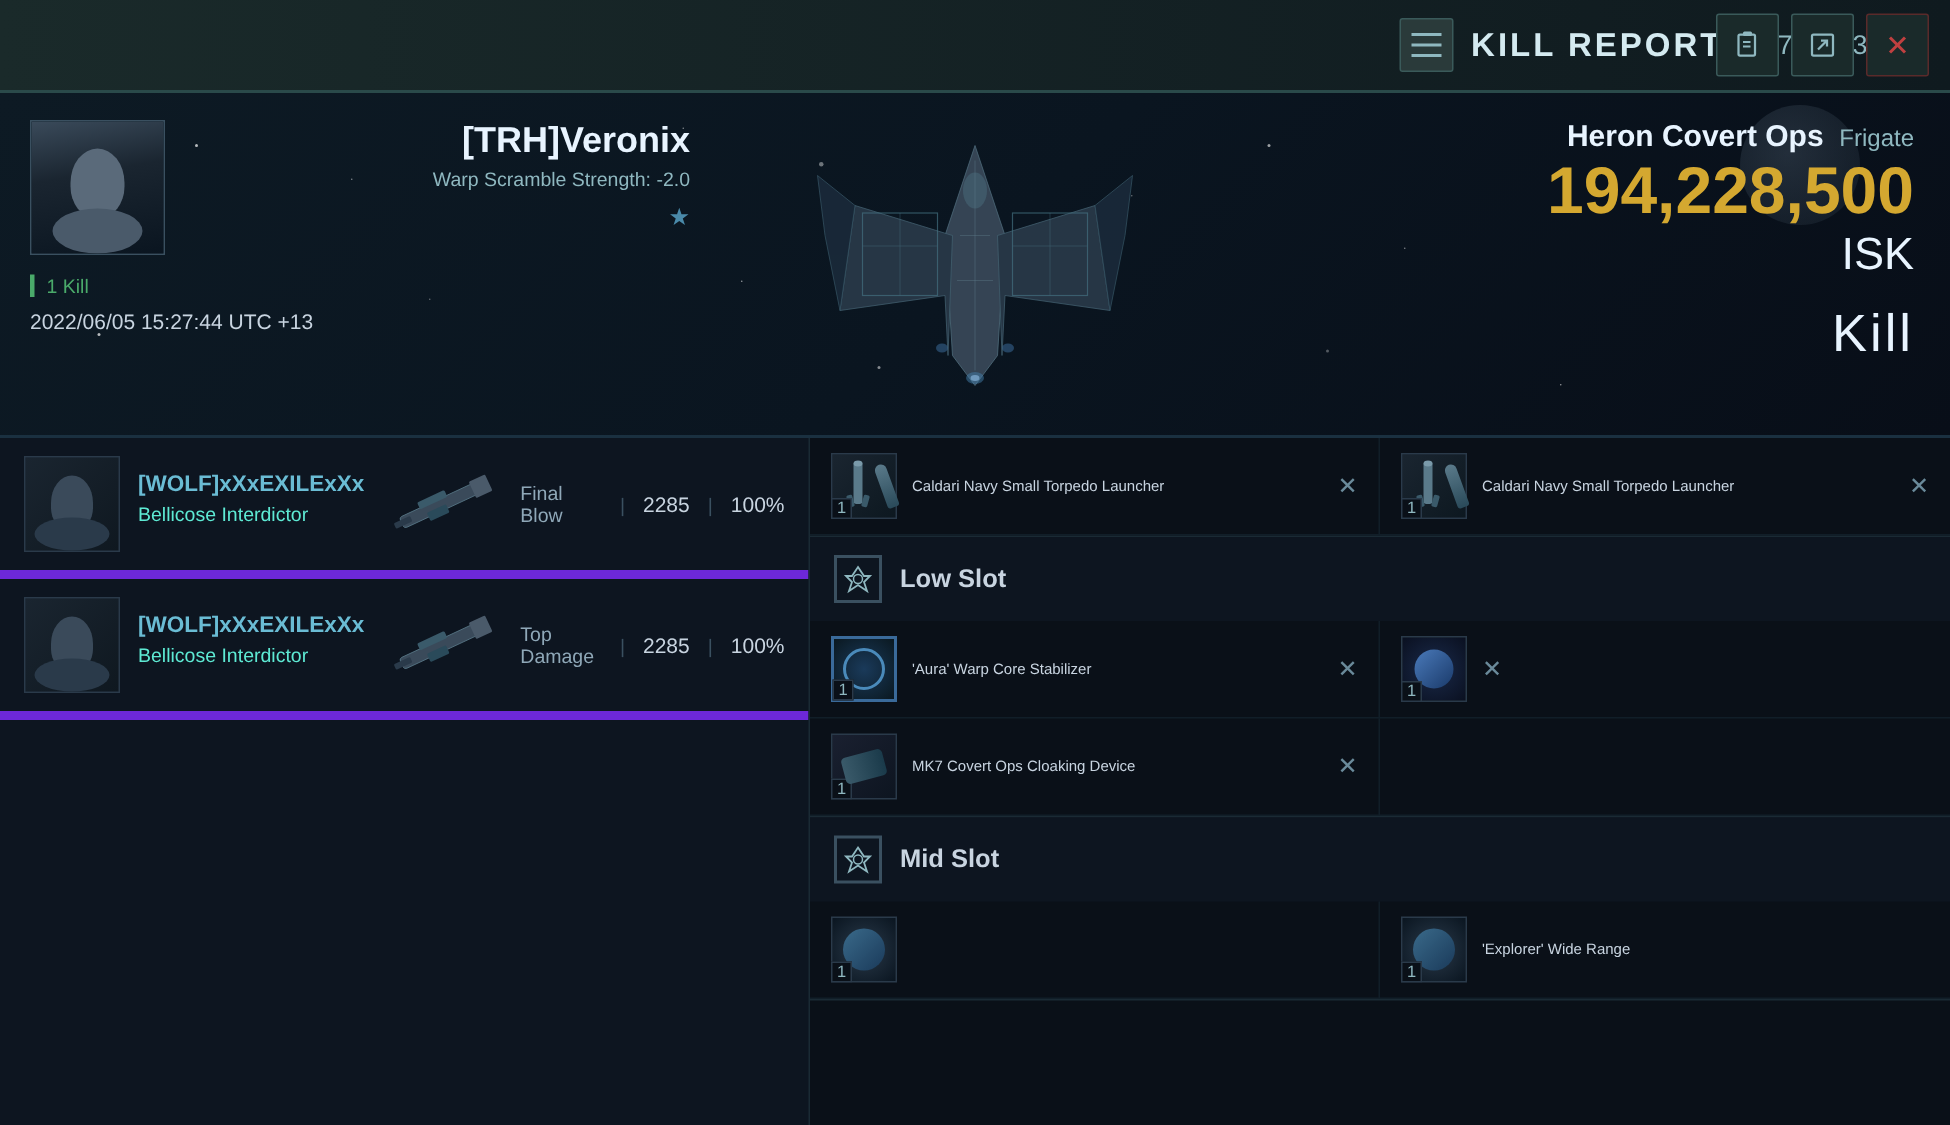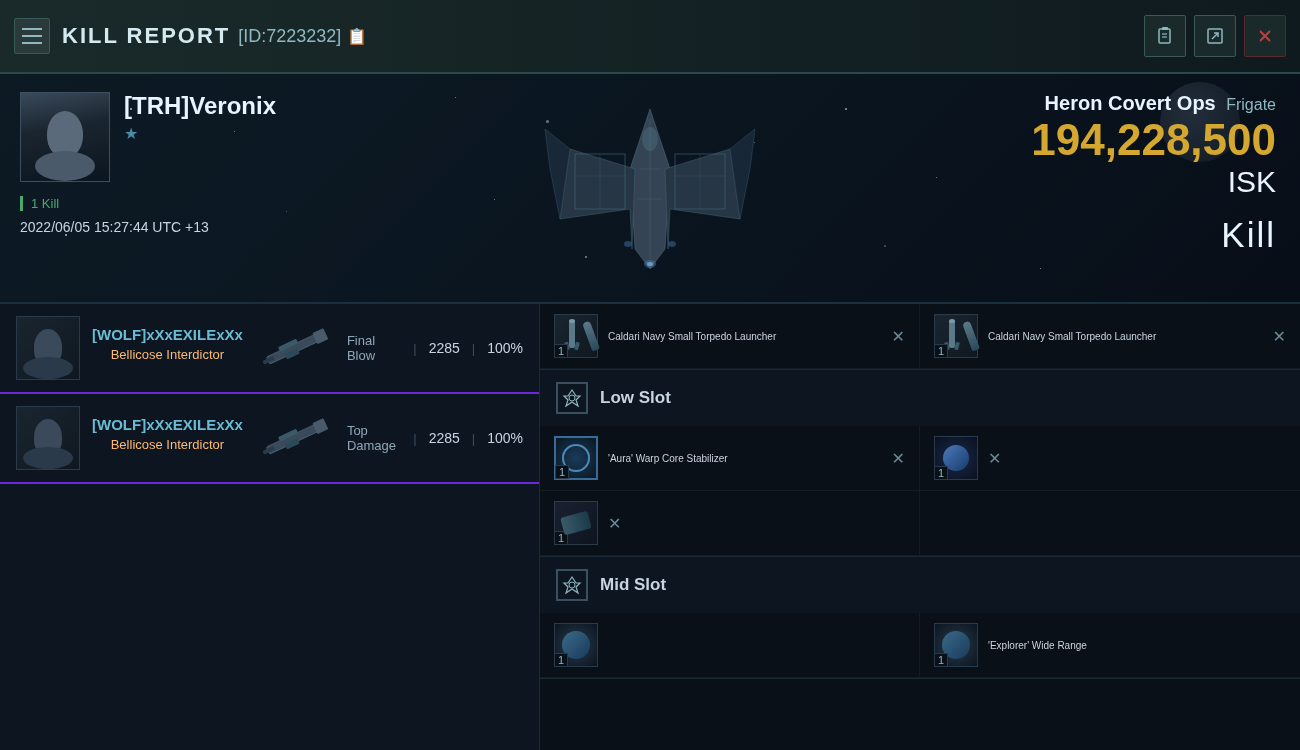--- a/index.html
+++ b/index.html
@@ -8,26 +8,27 @@
       height: 750px;
       background: #0a0e14;
       font-family: 'Segoe UI', Arial, sans-serif;
       color: #c8d4e0;
       overflow: hidden;
     }
 
     
     .title-bar {
       background: linear-gradient(90deg, #1a2a2a 0%, #0f1a1f 100%);
-      height: 74px;
+      height: 62px;
       display: flex;
       align-items: center;
       padding: 0 14px;
       border-bottom: 2px solid #2a4a4a;
       position: relative;
+      justify-content: flex-end;
     }
     .menu-icon {
       width: 36px;
       height: 36px;
       background: #2a3a3a;
       border: 1px solid #3a5a5a;
       display: flex;
       flex-direction: column;
       justify-content: center;
       align-items: center;
@@ -130,21 +131,21 @@
     .avatar-face::after {
       content: '';
       display: block;
       width: 60px;
       height: 30px;
       background: #4a5a6a;
       border-radius: 50%;
       position: absolute;
       bottom: 0;
     }
-    .pilot-details { flex: 1; }
+    .pilot-details { flex: 1; text-align: right; }
     .pilot-name {
       color: #e8f4ff;
       font-size: 24px;
       font-weight: 700;
       margin-bottom: 4px;
     }
     .pilot-stats {
       color: #8fb8c0;
       font-size: 13px;
       margin-bottom: 8px;
@@ -256,21 +257,21 @@
       height: 18px;
       background: #4aaa8a;
     }
     .participants-title {
       color: #4aaa8a;
       font-size: 16px;
       font-weight: 600;
     }
     .participant-card {
       padding: 12px 16px;
-      border-bottom: 2px solid #6d28d9;
+      border-bottom: 6px solid #6d28d9;
       display: flex;
       align-items: center;
       gap: 12px;
       position: relative;
     }
     .participant-avatar {
       width: 64px;
       height: 64px;
       background: linear-gradient(135deg, #1a2530, #0f1820);
       border: 1px solid #2a3a4a;
@@ -299,24 +300,23 @@
       bottom: 0;
     }
     .participant-info { flex: 1; }
     .participant-name {
       color: #6abcd4;
       font-size: 15px;
       font-weight: 600;
       margin-bottom: 4px;
     }
     .participant-ship {
-      color: #fdba74;
+      color: #5eead4;
       font-size: 13px;
       margin-bottom: 8px;
-      text-align: center;
     }
     .participant-stats {
       display: flex;
       align-items: center;
       justify-content: flex-end;
       gap: 12px;
       color: #8fa8b8;
       font-size: 13px;
     }
     .stat-divider {
@@ -555,20 +555,21 @@
     <div style="position:absolute;top:8px;right:60px;width:80px;height:80px;border-radius:50%;background:radial-gradient(circle at 40% 40%, #4a5a6a, #1a2530);opacity:0.4;"></div>
   </div>
 
   <div class="header-left">
     <div class="pilot-info">
       <div class="pilot-avatar">
         <div class="avatar-face"></div>
       </div>
       <div class="pilot-details">
         <div class="pilot-name">[TRH]Veronix</div>
+        <div class="pilot-stats">Warp Scramble Strength: -2.0</div>
         <div class="pilot-star">★</div>
       </div>
     </div>
     <div class="kill-badge">1 Kill</div>
     <div class="kill-time">2022/06/05 15:27:44 UTC +13</div>
   </div>
 
   <div class="header-ship">
     <svg width="220" height="200" viewBox="0 0 220 200" fill="none" xmlns="http://www.w3.org/2000/svg">
 
@@ -733,20 +734,21 @@
         <div class="slot-item">
           <div class="item-icon mwd-icon">
             <span class="item-count">1</span>
           </div>
           <span class="item-x">✕</span>
         </div>
         <div class="slot-item">
           <div class="item-icon cloak-icon">
             <span class="item-count">1</span>
           </div>
+          <span class="item-name">MK7 Covert Ops Cloaking Device</span>
           <span class="item-x">✕</span>
         </div>
 
         <div style="border-bottom:1px solid #111e28;"></div>
       </div>
     </div>
 
     <div class="slot-section">
       <div class="slot-header">
         <div class="slot-icon">

